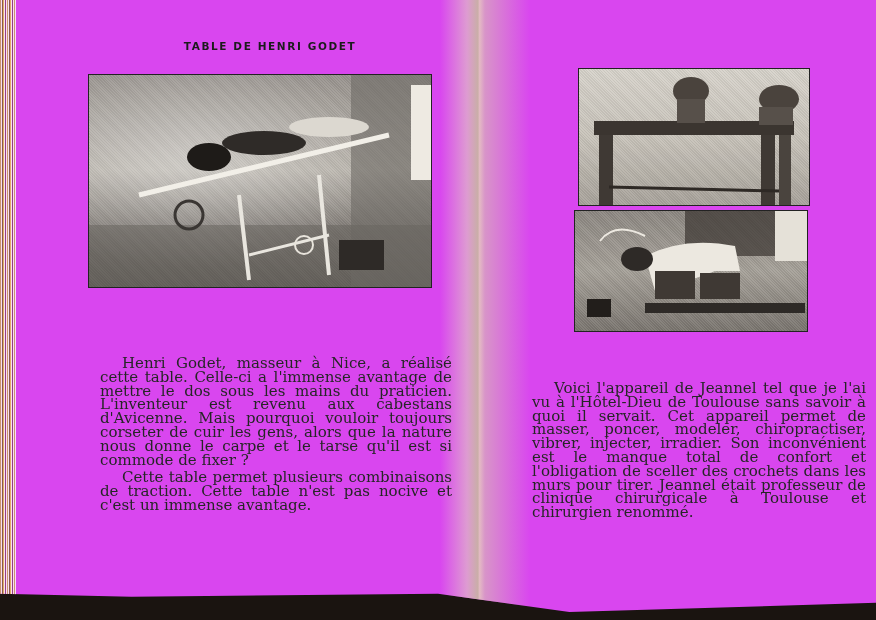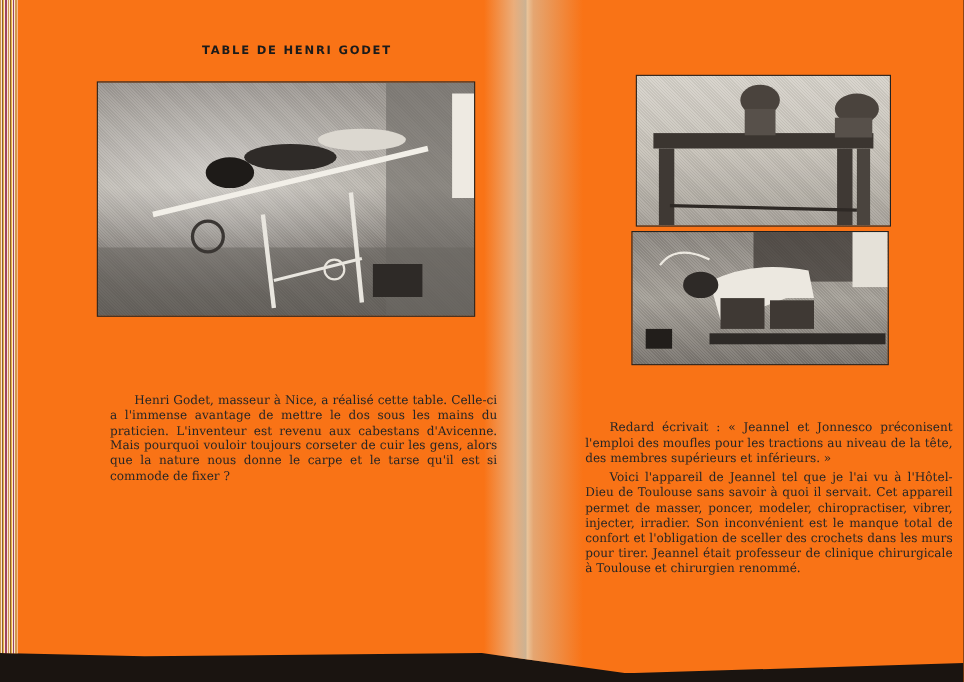--- a/index.html
+++ b/index.html
@@ -3,21 +3,21 @@
 <meta charset="utf-8">
 <style>
   html, body { margin:0; padding:0; }
   body {
     width:876px; height:620px; overflow:hidden; position:relative;
     background:#1a1410;
     font-family:"DejaVu Serif", serif;
   }
   .spread {
     position:absolute; left:0; top:0; width:876px; height:612px;
-    background:#f97316;
+    background:#d946ef;
     clip-path: polygon(0 0, 100% 0, 100% 98.5%, 65% 100%, 50% 97%, 15% 97.5%, 0 97%);
   }
   .edge-stripes {
     position:absolute; left:0; top:0; width:16px; height:100%;
     background: repeating-linear-gradient(90deg,
       #c9a15a 0px, #c9a15a 1px, #fdfaf2 1px, #fdfaf2 2px,
       #7a5a30 2px, #7a5a30 3px, #e0c050 3px, #e0c050 4px,
       #fdfaf2 4px, #fdfaf2 5px, #8a3c70 5px, #8a3c70 6px,
       #fdfaf2 6px, #fdfaf2 7px);
     opacity:0.85;
@@ -66,21 +66,21 @@
   .photo svg { position:absolute; left:0; top:0; width:100%; height:100%; }
 
   .caption {
     position:absolute; left:0; width:100%; text-align:center;
     font-size:8px; color:#222; line-height:11px;
   }
   .page-left .caption { top:297px; left:10px; }
   .page-right .caption { top:350px; left:2px; }
 
   .body-text {
-    position:absolute; font-size:11px; line-height:13.8px; color:#262626;
+    position:absolute; font-size:15px; line-height:13.8px; color:#262626;
     text-align:justify; hyphens:auto;
   }
   .body-text p { margin:0 0 4px 0; text-indent:22px; }
   .page-left .body-text { left:40px; top:357px; width:352px; }
   .page-right .body-text { left:32px; top:382px; width:334px; }
 </style>
 </head>
 <body>
 
 <div class="spread">
@@ -104,20 +104,21 @@
         <ellipse cx="240" cy="52" rx="40" ry="10" fill="#dcd8d0"></ellipse>
         <circle cx="100" cy="140" r="14" fill="none" stroke="#3a3633" stroke-width="3"></circle>
         <circle cx="215" cy="170" r="9" fill="none" stroke="#e8e4dc" stroke-width="2"></circle>
         <rect x="250" y="165" width="45" height="30" fill="#2e2a27"></rect>
       </svg>
     </div>
 
 
     <div class="body-text">
       <p>Henri Godet, masseur à Nice, a réalisé cette table. Celle-ci a l'immense avantage de mettre le dos sous les mains du praticien. L'inventeur est revenu aux cabestans d'Avicenne. Mais pourquoi vouloir toujours corseter de cuir les gens, alors que la nature nous donne le carpe et le tarse qu'il est si commode de fixer ?</p>
+      <p>Cette table permet plusieurs combinaisons de traction. Cette table n'est pas nocive et c'est un immense avantage.</p>
     </div>
   </div>
 
   <div class="page page-right">
 
     <div class="photo photo-jeannel-1" title="Wooden bench apparatus with two padded head supports">
       <svg viewBox="0 0 230 136" preserveAspectRatio="none">
         <rect x="15" y="52" width="200" height="14" fill="#3b3530"></rect>
         <rect x="20" y="66" width="14" height="70" fill="#3f3934"></rect>
         <rect x="182" y="66" width="14" height="70" fill="#3f3934"></rect>
@@ -139,17 +140,16 @@
         <rect x="80" y="60" width="40" height="28" fill="#3f3934"></rect>
         <rect x="125" y="62" width="40" height="26" fill="#3f3934"></rect>
         <rect x="70" y="92" width="160" height="10" fill="#2e2a27"></rect>
         <rect x="12" y="88" width="24" height="18" fill="#221e1b"></rect>
         <path d="M25 30 Q40 10 70 25" stroke="#ece8e0" stroke-width="2" fill="none"></path>
       </svg>
     </div>
 
 
     <div class="body-text">
-      <p>Redard écrivait : « Jeannel et Jonnesco préconisent l'emploi des moufles pour les tractions au niveau de la tête, des membres supérieurs et inférieurs. »</p>
       <p>Voici l'appareil de Jeannel tel que je l'ai vu à l'Hôtel-Dieu de Toulouse sans savoir à quoi il servait. Cet appareil permet de masser, poncer, modeler, chiropractiser, vibrer, injecter, irradier. Son inconvénient est le manque total de confort et l'obligation de sceller des crochets dans les murs pour tirer. Jeannel était professeur de clinique chirurgicale à Toulouse et chirurgien renommé.</p>
     </div>
   </div>
 </div>
 
 </body></html>

